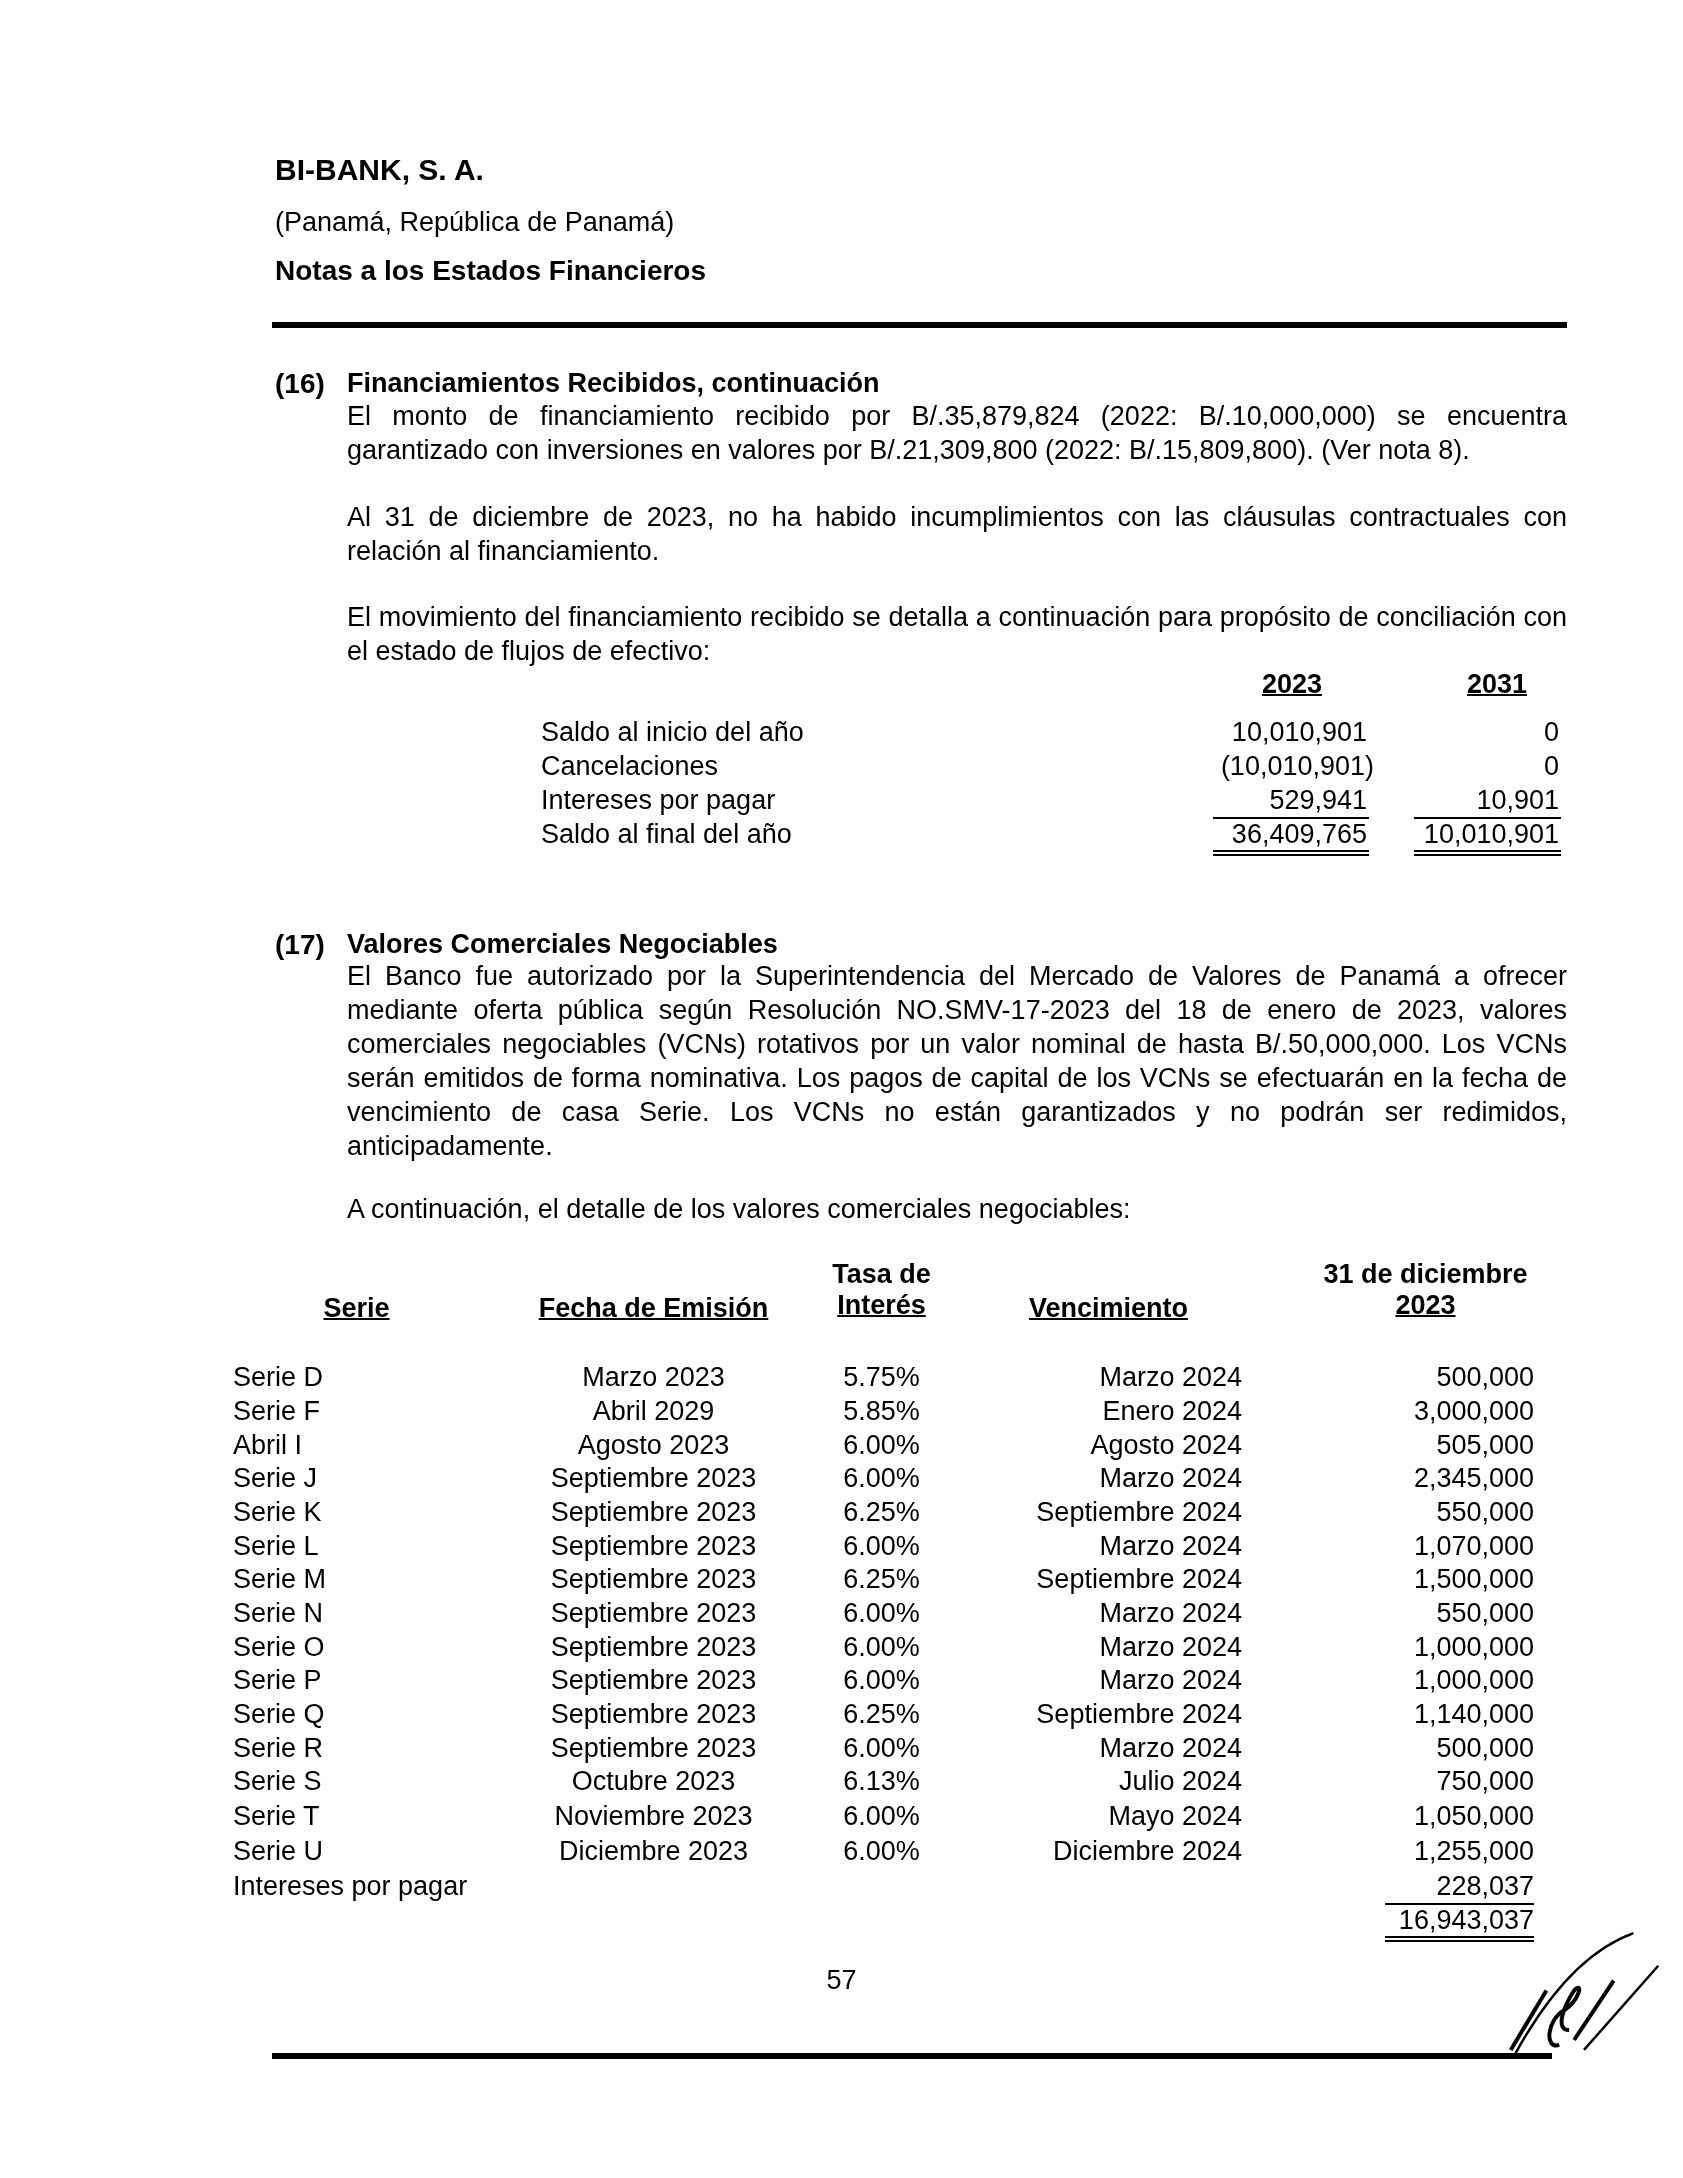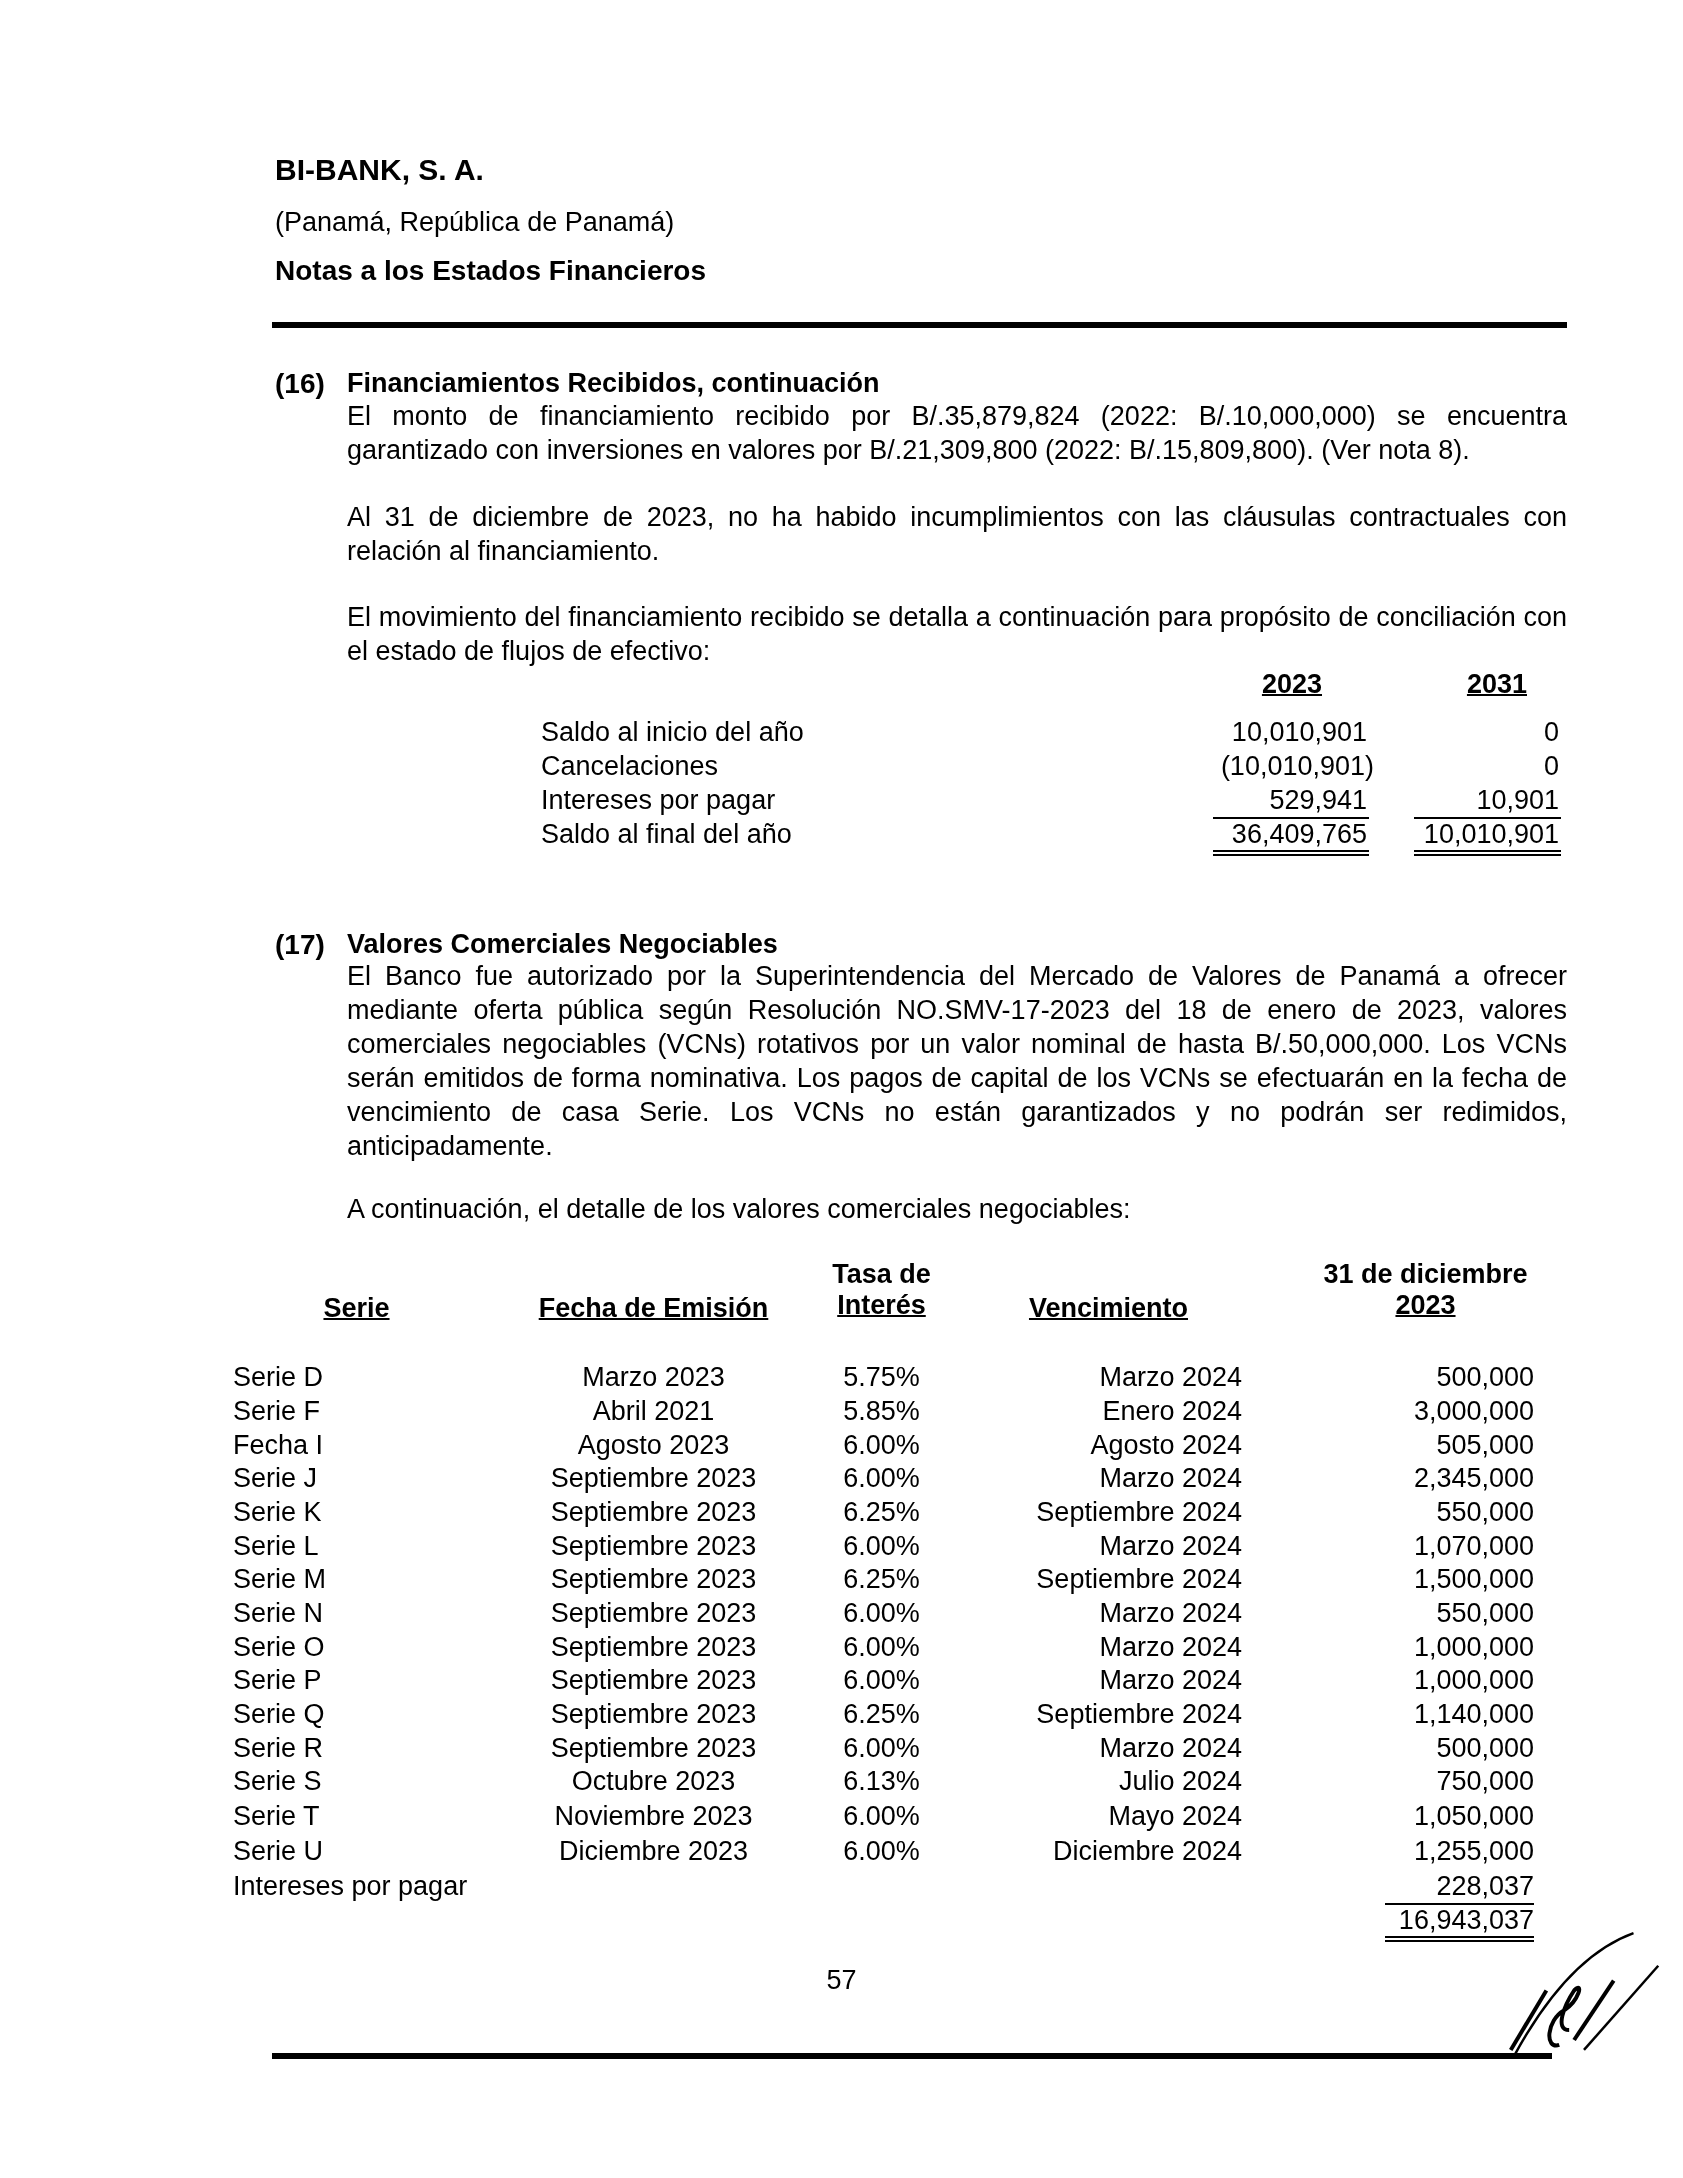--- a/index.html
+++ b/index.html
@@ -117,27 +117,27 @@
 
   <div class="vcn-row" style="top:1362px">
     <span class="c-serie">Serie D</span>
     <span class="c-fecha">Marzo 2023</span>
     <span class="c-tasa">5.75%</span>
     <span class="c-venc">Marzo 2024</span>
     <span class="c-monto">500,000</span>
   </div>
   <div class="vcn-row" style="top:1396px">
     <span class="c-serie">Serie F</span>
-    <span class="c-fecha">Abril 2021</span>
+    <span class="c-fecha">Abril 2029</span>
     <span class="c-tasa">5.85%</span>
     <span class="c-venc">Enero 2024</span>
     <span class="c-monto">3,000,000</span>
   </div>
   <div class="vcn-row" style="top:1430px">
-    <span class="c-serie">Fecha I</span>
+    <span class="c-serie">Abril I</span>
     <span class="c-fecha">Agosto 2023</span>
     <span class="c-tasa">6.00%</span>
     <span class="c-venc">Agosto 2024</span>
     <span class="c-monto">505,000</span>
   </div>
   <div class="vcn-row" style="top:1463px">
     <span class="c-serie">Serie J</span>
     <span class="c-fecha">Septiembre 2023</span>
     <span class="c-tasa">6.00%</span>
     <span class="c-venc">Marzo 2024</span>

